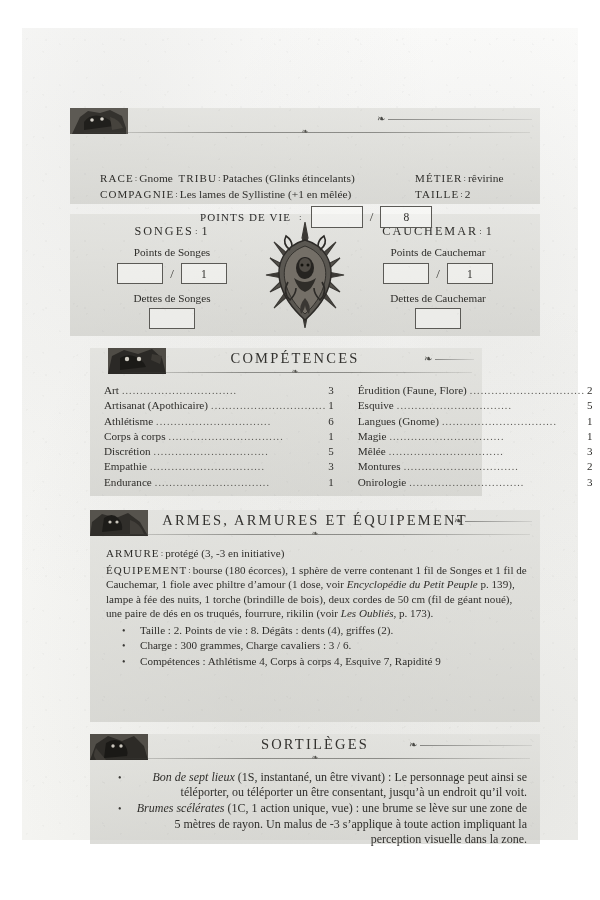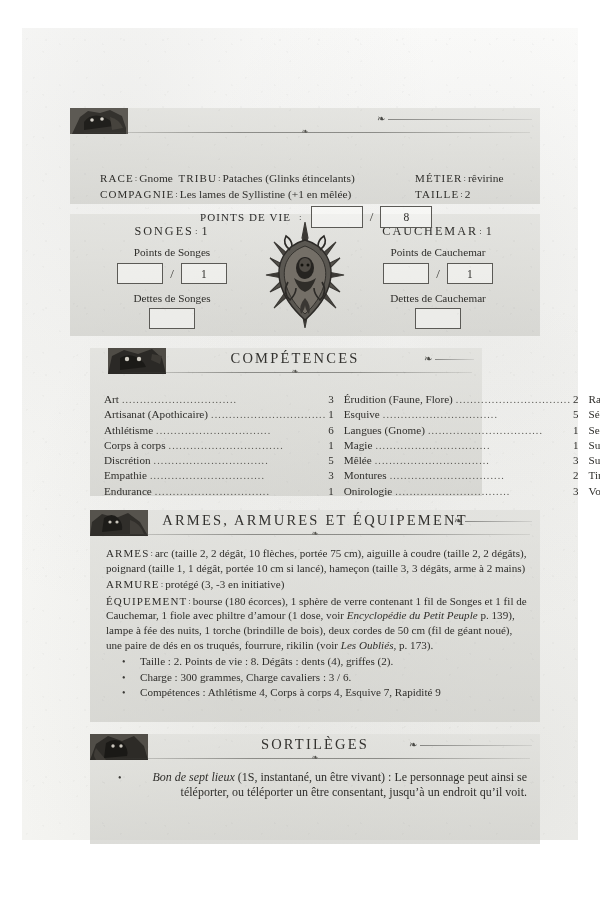--- a/index.html
+++ b/index.html
@@ -193,23 +193,23 @@
     top: 6px;
     width: 82px;
     height: 110px;
   }
 
   
   #skills { left: 68px; top: 320px; width: 392px; height: 148px; padding-left: 18px; }
   .skill-cols {
     position: absolute;
     left: 14px; right: 10px;
-    top: 44px;
+    top: 35px;
     display: flex;
-    gap: 10px;
+    gap: 24px;
   }
   .skill-col { flex: 1; }
   .skill-col.c1 { flex: 1.02; }
   .skill-col.c2 { flex: 1.14; }
   .skill-col.c3 { flex: 0.92; }
   .skill-row {
     display: flex;
     align-items: baseline;
     font-size: 11.2px;
     color: #2f2e2b;
@@ -551,23 +551,20 @@
       </div>
       <div class="sec-title">ARMES, ARMURES ET ÉQUIPEMENT</div>
       <div class="head-rule" style="left:375px;right:8px;"></div>
       <div class="orn" style="left:364px;">❧</div>
       <div class="underline"></div>
       <div class="underline-orn">❧</div>
     </div>
 
     <div class="gear-body block-body">
       <div class="para">
-        <span class="kw">ARMES</span><span class="sep">:</span><span>arc (taille 2, 2 dégât, 10 flèches, portée 75 cm), aiguille à coudre (taille 2, 2 dégâts), poignard (taille 1, 1 dégât, portée 10 cm si lancé), hameçon (taille 3, 3 dégâts, arme à 2 mains)</span>
-      </div>
-      <div class="para">
         <span class="kw">ARMURE</span><span class="sep">:</span><span>protégé (3, -3 en initiative)</span>
       </div>
       <div class="para">
         <span class="kw">ÉQUIPEMENT</span><span class="sep">:</span><span>bourse (180 écorces), 1 sphère de verre contenant 1 fil de Songes et 1 fil de Cauchemar, 1 fiole avec philtre d’amour (1 dose, voir </span><em>Encyclopédie du Petit Peuple</em><span> p. 139), lampe à fée des nuits, 1 torche (brindille de bois), deux cordes de 50 cm (fil de géant noué), une paire de dés en os truqués, fourrure, rikilin (voir </span><em>Les Oubliés</em><span>, p. 173).</span>
       </div>
 
       <ul class="bullets">
         <li>Taille : 2. Points de vie : 8. Dégâts : dents (4), griffes (2).</li>
         <li>Charge : 300 grammes, Charge cavaliers : 3 / 6.</li>
         <li>Compétences : Athlétisme 4, Corps à corps 4, Esquive 7, Rapidité 9</li>
@@ -590,17 +587,18 @@
       <div class="sec-title">SORTILÈGES</div>
       <div class="head-rule" style="left:330px;right:8px;"></div>
       <div class="orn" style="left:319px;">❧</div>
       <div class="underline"></div>
       <div class="underline-orn">❧</div>
     </div>
 
     <div class="spell-body block-body">
       <ul class="spell-list">
         <li><em>Bon de sept lieux</em><span> (1S, instantané, un être vivant) : Le personnage peut ainsi se téléporter, ou téléporter un être consentant, jusqu’à un endroit qu’il voit.</span></li>
+        <li><em>Brumes scélérates</em><span> (1C, 1 action unique, vue) : une brume se lève sur une zone de 5 mètres de rayon. Un malus de -3 s’applique à toute action impliquant la perception visuelle dans la zone.</span></li>
       </ul>
     </div>
   </div>
 
 </div>
 
 </body></html>

